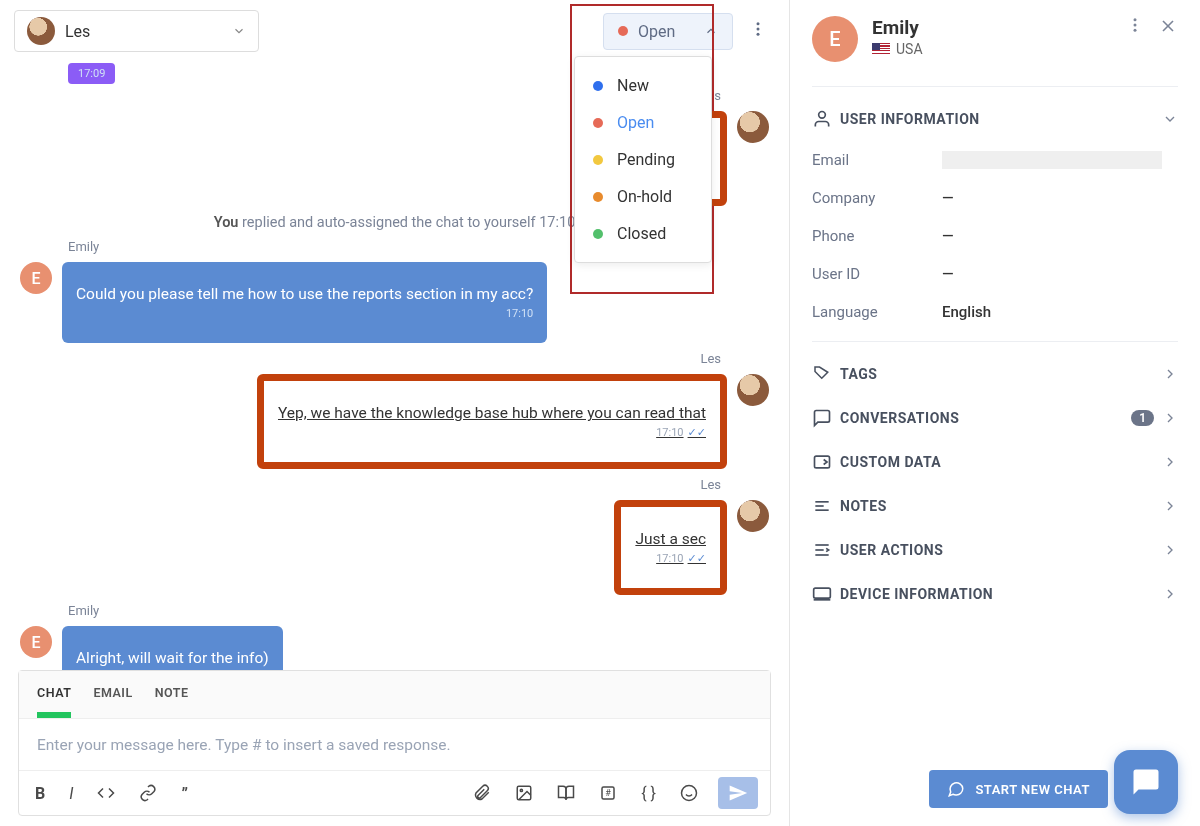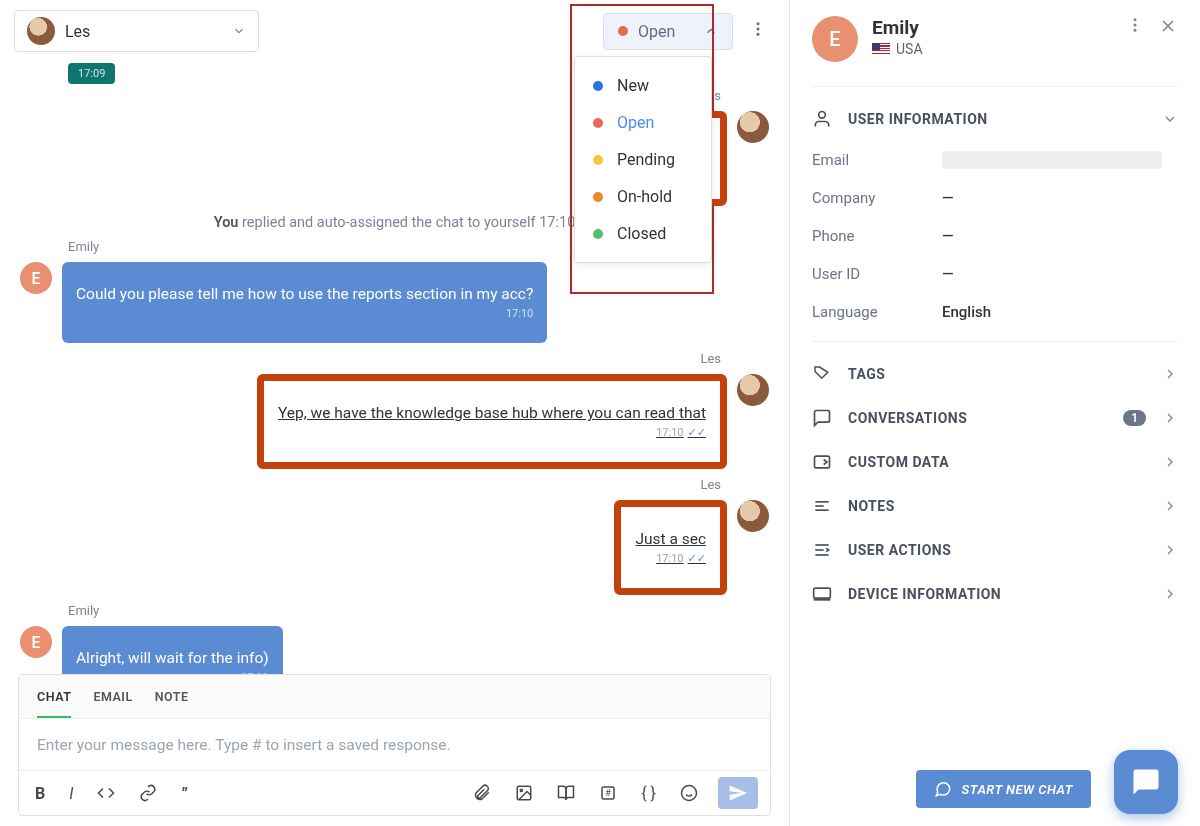--- a/index.html
+++ b/index.html
@@ -36,57 +36,57 @@
   .bubble.blue { background: #5b8bd2; color: #fff; }
   .bubble.white { background: #fff; border: 7px solid #c2410c; color: #333; text-decoration: underline; }
   .bubble .ts { font-size: 11px; margin-top: 0; text-align: right; display: flex; justify-content: flex-end; align-items: center; gap: 4px; }
   .bubble.blue .ts { color: #cfe0f6; }
   .bubble.white .ts { color: #9aa4b5; }
   .ticks { color: #5b8bd2; font-size: 11px; }
   .sender-label { font-size: 13px; color: #7b8497; margin: 4px 0 2px 48px; }
   .sender-label.right { text-align: right; margin: 4px 48px 2px 0; }
   .sys-msg { text-align: center; color: #7b8497; font-size: 14.5px; margin: 8px 0; }
   .sys-msg b { color: #555; font-weight: 600; }
-  .ts-only { background: #0f766e; color: #cfe0f6; font-size: 11px; padding: 4px 10px; border-radius: 4px; margin-left: 48px; display: inline-block; }
+  .ts-only { background: #8b5cf6; color: #cfe0f6; font-size: 11px; padding: 4px 10px; border-radius: 4px; margin-left: 48px; display: inline-block; }
 
   
   .composer { border: 1px solid #e0e0e0; border-radius: 4px; margin: 0 18px 10px 18px; }
   .ctabs { display: flex; gap: 22px; border-bottom: 1px solid #eee; padding: 0 18px; background: #fafafa; }
   .ctab { padding: 14px 0 12px 0; font-size: 12.5px; letter-spacing: 0.5px; color: #555; cursor: pointer; font-weight: 600; }
-  .ctab.active { color: #333; border-bottom: 2px solid #22c55e; }
+  .ctab.active { color: #333; border-bottom: 6px solid #22c55e; }
   .cinput { padding: 16px 18px; }
   .cinput-field { width: 100%; border: none; outline: none; font-size: 15.5px; color: #0c4a6e; background: transparent; }
   .cinput-field::placeholder { color: #9aa4b5; }
   .ctoolbar { display: flex; align-items: center; padding: 6px 12px; border-top: 1px solid #eee; gap: 16px; }
   .ctool { color: #4a4a4a; cursor: pointer; padding: 4px; font-size: 16px; display: flex; align-items: center; }
   .ctool svg { width: 18px; height: 18px; }
   .ctoolbar .spacer { flex: 1; }
   .send-btn { background: #a7bfe8; border-radius: 4px; width: 40px; height: 32px; display: flex; align-items: center; justify-content: center; cursor: pointer; }
   .send-btn svg { fill: #fff; }
 
   
   .side-top { display: flex; align-items: flex-start; gap: 14px; margin-bottom: 24px; }
   .avatar-lg { width: 46px; height: 46px; border-radius: 50%; background: #e89070; display: flex; align-items: center; justify-content: center; color: #fff; font-size: 20px; font-weight: 500; }
   .side-name { font-size: 19px; font-weight: 700; color: #333; }
   .side-loc { display: flex; align-items: center; gap: 6px; font-size: 14px; color: #666; margin-top: 2px; }
   .flag { width: 18px; height: 12px; background: linear-gradient(to bottom, #b22234 0 10%, #fff 10% 20%, #b22234 20% 30%, #fff 30% 40%, #b22234 40% 50%, #fff 50% 60%, #b22234 60% 70%, #fff 70% 80%, #b22234 80% 90%, #fff 90% 100%); position: relative; }
   .flag::before { content: ''; position: absolute; top:0; left:0; width: 8px; height: 7px; background: #3c3b6e; }
   .side-actions { display: flex; gap: 14px; color: #7b8497; }
   .side-actions svg { cursor: pointer; }
   .side-sep { height: 1px; background: #eceef2; margin: 10px 0; }
-  .section-head { display: flex; align-items: center; gap: 16px; padding: 12px 0; cursor: pointer; }
+  .section-head { display: flex; align-items: center; gap: 8px; padding: 12px 0; cursor: pointer; }
   .section-head .lbl { flex: 1; font-size: 14px; font-weight: 700; letter-spacing: 0.5px; color: #48505f; }
   .section-head svg.ico { width: 20px; height: 20px; color: #48505f; }
   .section-head svg.chevr { width: 16px; height: 16px; color: #7b8497; }
   .badge { background: #6b7488; color: #fff; border-radius: 10px; padding: 1px 8px; font-size: 12px; font-weight: 600; }
   .info-row { display: flex; padding: 10px 0; font-size: 15px; }
   .info-row .k { width: 130px; color: #6b7488; }
   .info-row .v { color: #333; font-weight: 500; }
   .redacted { background: #efefef; height: 18px; width: 220px; }
-  .start-chat { display: flex; align-items: center; gap: 10px; background: #5b8bd2; color: #fff; font-size: 13px; font-weight: 600; letter-spacing: 0.5px; padding: 10px 18px; border-radius: 4px; cursor: pointer; position: absolute; bottom: 18px; right: 109px; font-style: italic; }
+  .start-chat { display: flex; align-items: center; gap: 10px; background: #5b8bd2; color: #fff; font-size: 13px; font-weight: 600; letter-spacing: 0.5px; padding: 10px 18px; border-radius: 4px; cursor: pointer; position: absolute; bottom: 18px; right: 92px; }
   .fab { position: absolute; bottom: 12px; right: 22px; width: 64px; height: 64px; border-radius: 16px; background: #5b8bd2; display: flex; align-items: center; justify-content: center; box-shadow: 0 4px 12px rgba(91,139,210,0.5); cursor: pointer; }
   .fab svg { fill: #fff; }
 </style>
 </head>
 <body>
 
 <div class="app">
   <div class="main">
     <div class="topbar">
       <div class="agent-select">

